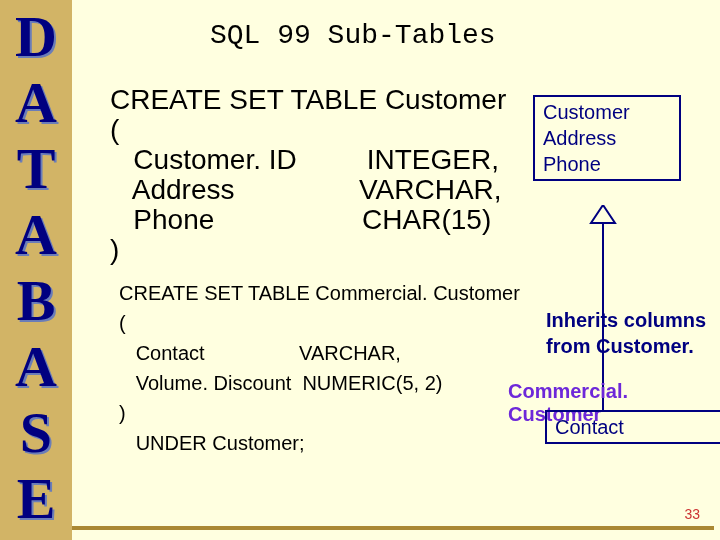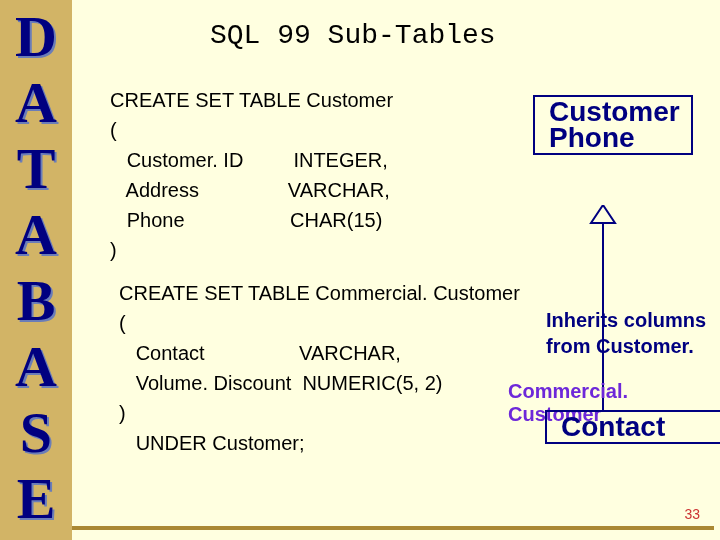--- a/index.html
+++ b/index.html
@@ -36,42 +36,42 @@
     left: 210px;
     top: 20px;
     font-size: 28px;
     color: #000;
     font-family: Liberation Mono, monospace;
   }
   .sql1 {
     position: absolute;
     left: 110px;
     top: 85px;
-    font-size: 20px;
+    font-size: 28px;
     color: #000;
     line-height: 30px;
     white-space: pre;
   }
   .sql2 {
     position: absolute;
     left: 110px;
     top: 278px;
     font-size: 20px;
     color: #000;
     line-height: 30px;
     white-space: pre;
     margin-left: 9px;
   }
   .box {
     position: absolute;
     border: 2px solid #000080;
     color: #000080;
-    font-size: 28px;
-    font-weight: bold;
-    padding: 2px 14px;
+    font-size: 20px;
+    font-weight: normal;
+    padding: 2px 8px;
     line-height: 26px;
     background: transparent;
   }
   .box-customer {
     left: 533px;
     top: 95px;
     width: 128px;
   }
   .inherits {
     position: absolute;
@@ -141,20 +141,21 @@
 )</div>
 <div class="sql2">CREATE SET TABLE Commercial. Customer
 (
    Contact                 VARCHAR,
    Volume. Discount  NUMERIC(5, 2)
 )
    UNDER Customer;</div>
 
 <div class="box box-customer">
   <div>Customer</div>
+  <div>Address</div>
   <div>Phone</div>
 </div>
 
 <svg class="arrow-svg" width="30" height="205">
   <line x1="15" y1="18" x2="15" y2="205" stroke="#000080" stroke-width="2"></line>
   <polygon points="15,0 3,18 27,18" fill="#ffffe0" stroke="#000080" stroke-width="2"></polygon>
 </svg>
 
 <div class="inherits" style="white-space:pre;margin-top:32px;">Inherits columns
 from Customer.</div>

